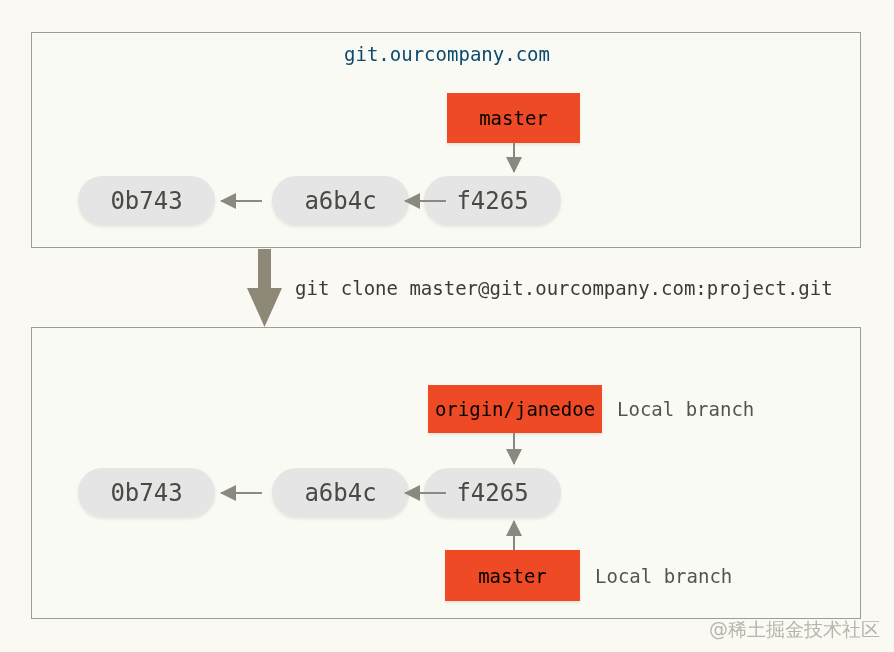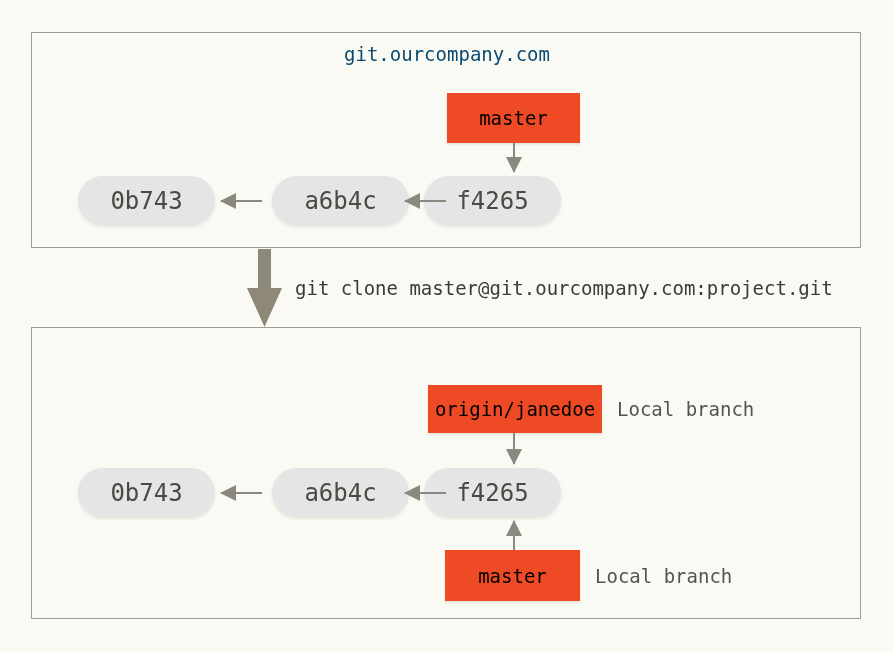--- a/index.html
+++ b/index.html
@@ -117,20 +117,21 @@
 
   <div class="repo-box local-box"></div>
   <div class="branch-tag tag-origin-master">origin/janedoe</div>
   <div class="caption caption-remote">Local branch</div>
   <div class="commit row-local col-0">0b743</div>
   <div class="commit row-local col-1">a6b4c</div>
   <div class="commit row-local col-2">f4265</div>
   <div class="branch-tag tag-local-master">master</div>
   <div class="caption caption-local">Local branch</div>
 
+  <div class="watermark">@稀土掘金技术社区</div>
 
   <svg class="arrow-layer" width="894" height="652" viewBox="0 0 894 652" xmlns="http://www.w3.org/2000/svg">
     <defs>
       <marker id="ah" viewBox="0 0 8 8" refX="7.5" refY="4" markerWidth="8" markerHeight="8" orient="auto-start-reverse">
         <path d="M0,0 L8,4 L0,8 Z" fill="#8a887f"></path>
       </marker>
     </defs>
 
     <line x1="262" y1="201" x2="221" y2="201" stroke="#8a887f" stroke-width="2" marker-end="url(#ah)"></line>
     <line x1="446" y1="201" x2="405" y2="201" stroke="#8a887f" stroke-width="2" marker-end="url(#ah)"></line>

